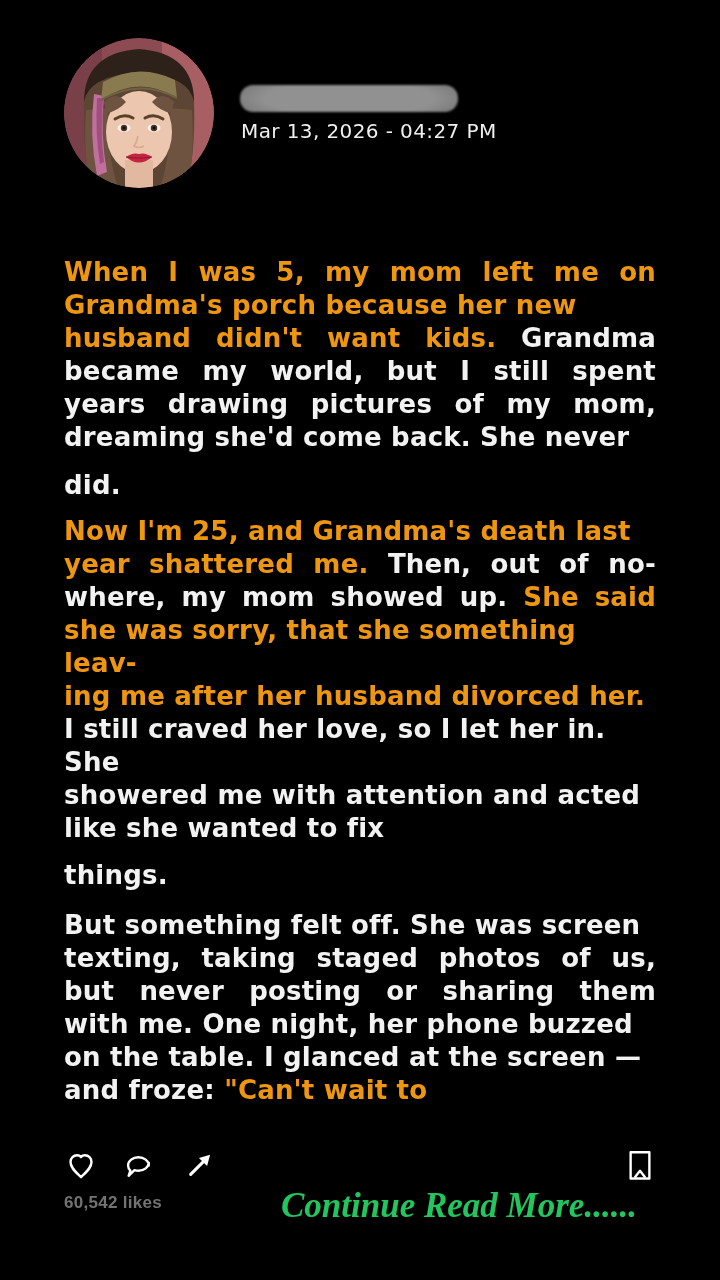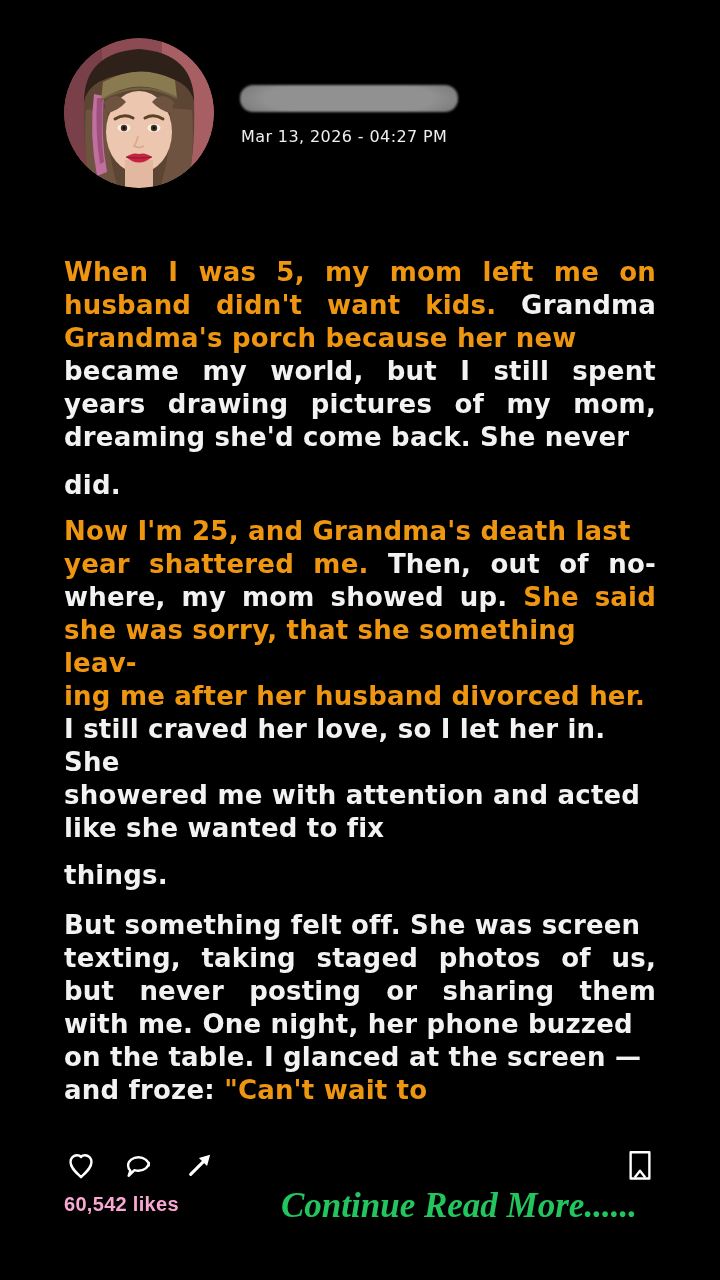--- a/index.html
+++ b/index.html
@@ -20,22 +20,22 @@
   }
   .avatar svg { display: block; width: 150px; height: 150px; }
 
   .blur-bar {
     position: absolute; left: 240px; top: 85px;
     width: 218px; height: 27px; border-radius: 13px;
     background: radial-gradient(ellipse 70% 120% at 50% 50%, #919191 55%, #777 82%, #585858 100%);
     filter: blur(1.3px);
   }
   .timestamp {
-    position: absolute; left: 241px; top: 127px;
-    font-size: 16px; letter-spacing: 0.4px;
+    position: absolute; left: 241px; top: 119px;
+    font-size: 20px; letter-spacing: 0.4px;
     color: #efefef;
     font-family: "DejaVu Sans", sans-serif;
   }
 
   
   .story {
     position: absolute; left: 64px; top: 256px; width: 592px;
     font-size: 26px; line-height: 33px; letter-spacing: 0.2px;
     color: var(--txt, #f2f2f2);
     font-family: "DejaVu Sans", sans-serif;
@@ -54,21 +54,21 @@
   }
   .icon-btn { position: absolute; top: 0; background: none; border: 0; padding: 0; cursor: pointer; }
   .icon-btn svg { display: block; }
   .btn-like    { left: 0px; }
   .btn-comment { left: 57px; }
   .btn-share   { left: 120px; top: 1px; }
   .btn-bookmark{ right: 1px; }
 
   .likes {
     position: absolute; left: 64px; top: 1193px;
-    font-size: 20px; font-weight: 600; color: #f9a8d4;
+    font-size: 17px; font-weight: 600; color: #737373;
     font-family: "Liberation Sans", sans-serif;
     letter-spacing: 0.3px;
     cursor: pointer;
   }
   .continue {
     position: absolute; left: 281px; top: 1186px;
     font-family: "Liberation Serif", serif;
     font-style: italic; font-weight: 700;
     font-size: 35px; color: #22c55e;
     cursor: pointer; white-space: nowrap;
@@ -116,22 +116,22 @@
       </g>
     </svg>
   </div>
 
   <div class="blur-bar"></div>
   <div class="timestamp">Mar 13, 2026 - 04:27 PM</div>
 
   <div class="story">
       <div class="para">
         <div class="line just"><span class="hl">When I was 5, my mom left me on</span></div>
+        <div class="line"><span class="hl">Grandma's porch because her new</span></div>
         <div class="line just"><span class="hl">husband didn't want kids.</span><span class="base"> Grandma</span></div>
-        <div class="line"><span class="hl">Grandma's porch because her new</span></div>
         <div class="line just"><span class="base">became my world, but I still spent</span></div>
         <div class="line just"><span class="base">years drawing pictures of my mom,</span></div>
         <div class="line"><span class="base">dreaming she'd come back. She never</span></div>
         <div class="line" style="margin-top: 15px;"><span class="base">did.</span></div>
       </div>
       <div class="para">
         <div class="line"><span class="hl">Now I'm 25, and Grandma's death last</span></div>
         <div class="line just"><span class="hl">year shattered me.</span><span class="base"> Then, out of no-</span></div>
         <div class="line just"><span class="base">where, my mom showed up.</span><span class="hl"> She said</span></div>
         <div class="line"><span class="hl">she was sorry, that she something leav-</span></div>

